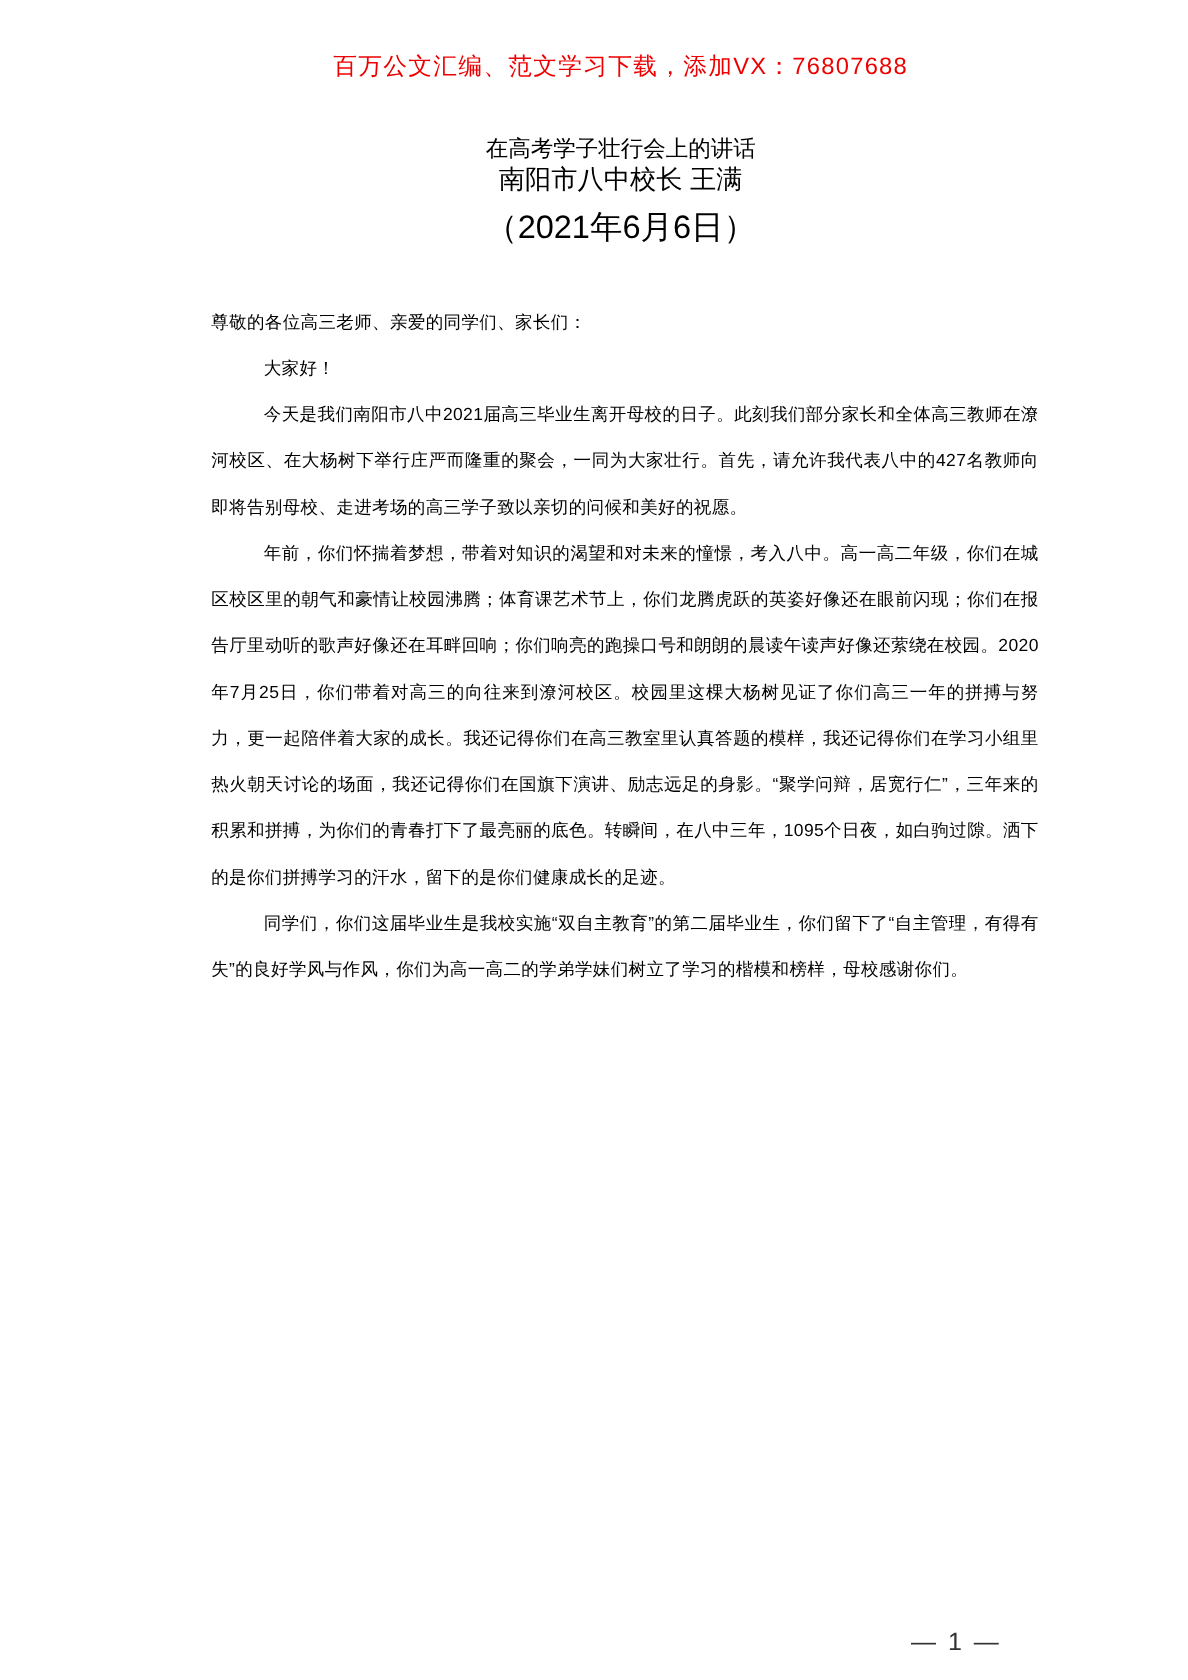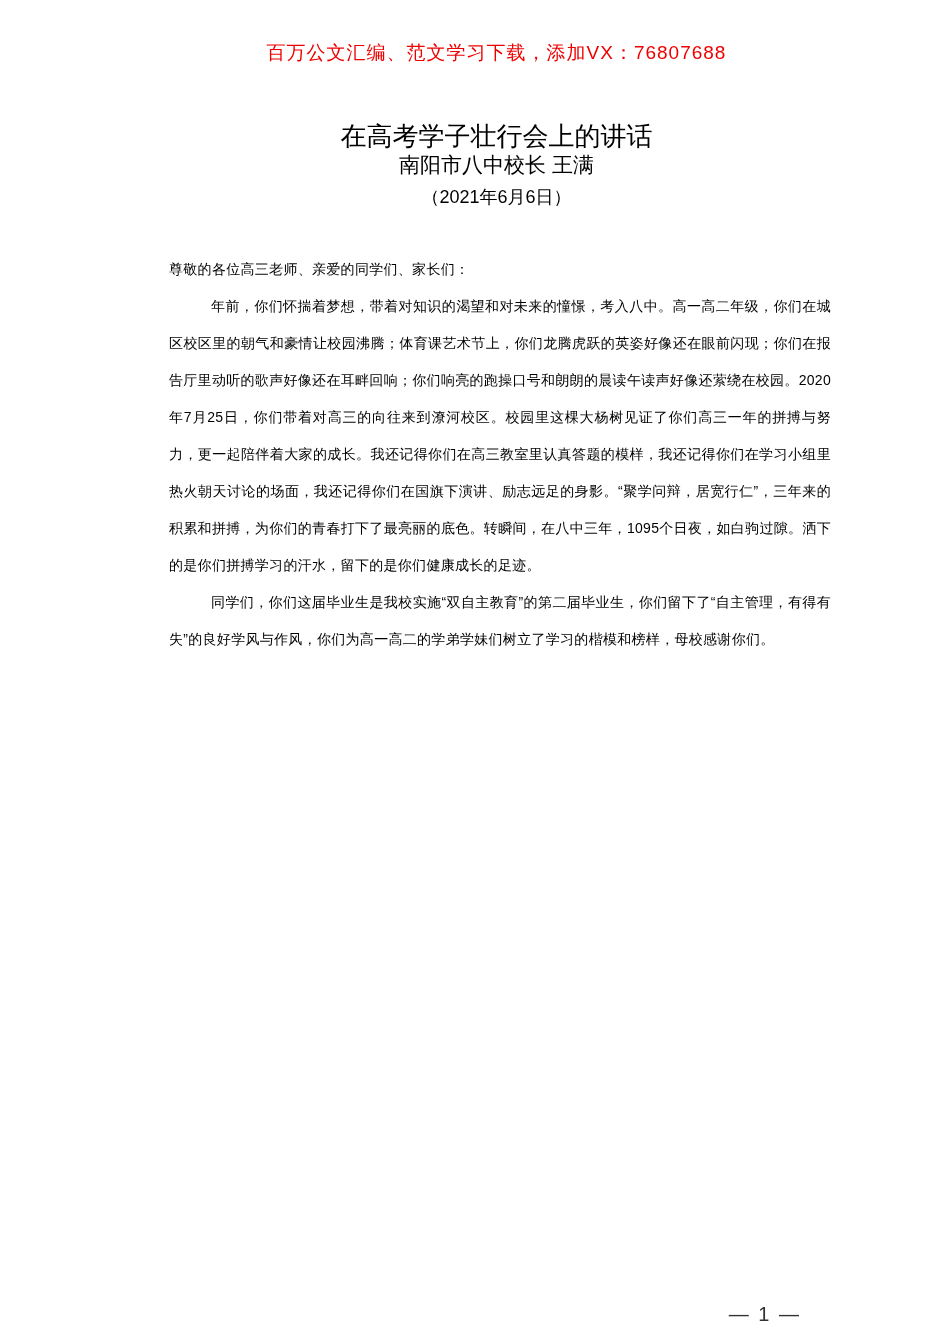--- a/index.html
+++ b/index.html
@@ -19,33 +19,33 @@
     padding-top: 40px;
     text-align: center;
     font-size: 19px;
     letter-spacing: 1px;
     color: #ee0000;
   }
   .title-block {
     text-align: center;
   }
   .doc-title {
-    margin-top: 56px;
-    font-size: 26px;
+    margin-top: 44px;
+    font-size: 18px;
     font-weight: 500;
     line-height: 1.1;
   }
   .doc-author {
     margin-top: 2px;
     font-size: 21px;
     line-height: 1.1;
   }
   .doc-date {
     margin-top: 12px;
-    font-size: 18px;
+    font-size: 26px;
     line-height: 1.1;
   }
   .document-body {
     margin: 44px 88px 0 95px;
     font-size: 14px;
     line-height: 37px;
     text-align: justify;
     letter-spacing: 0.3px;
   }
   .para { text-indent: 0; }
@@ -67,19 +67,21 @@
   <div class="header-notice" style="color: rgb(238, 0, 0);">百万公文汇编、范文学习下载，添加VX：76807688</div>
 
   <div class="title-block">
     <h1 class="doc-title">在高考学子壮行会上的讲话</h1>
     <div class="doc-author">南阳市八中校长 王满</div>
     <div class="doc-date">（2021年6月6日）</div>
   </div>
 
   <div class="document-body">
       <p class="para">尊敬的各位高三老师、亲爱的同学们、家长们：</p>
+      <p class="para indent">大家好！</p>
+      <p class="para indent">今天是我们南阳市八中2021届高三毕业生离开母校的日子。此刻我们部分家长和全体高三教师在潦河校区、在大杨树下举行庄严而隆重的聚会，一同为大家壮行。首先，请允许我代表八中的427名教师向即将告别母校、走进考场的高三学子致以亲切的问候和美好的祝愿。</p>
       <p class="para indent">年前，你们怀揣着梦想，带着对知识的渴望和对未来的憧憬，考入八中。高一高二年级，你们在城区校区里的朝气和豪情让校园沸腾；体育课艺术节上，你们龙腾虎跃的英姿好像还在眼前闪现；你们在报告厅里动听的歌声好像还在耳畔回响；你们响亮的跑操口号和朗朗的晨读午读声好像还萦绕在校园。2020年7月25日，你们带着对高三的向往来到潦河校区。校园里这棵大杨树见证了你们高三一年的拼搏与努力，更一起陪伴着大家的成长。我还记得你们在高三教室里认真答题的模样，我还记得你们在学习小组里热火朝天讨论的场面，我还记得你们在国旗下演讲、励志远足的身影。“聚学问辩，居宽行仁”，三年来的积累和拼搏，为你们的青春打下了最亮丽的底色。转瞬间，在八中三年，1095个日夜，如白驹过隙。洒下的是你们拼搏学习的汗水，留下的是你们健康成长的足迹。</p>
       <p class="para indent">同学们，你们这届毕业生是我校实施“双自主教育”的第二届毕业生，你们留下了“自主管理，有得有失”的良好学风与作风，你们为高一高二的学弟学妹们树立了学习的楷模和榜样，母校感谢你们。</p>
     </div>
 
   <div class="page-number">— 1 —</div>
 
 </div>
 
 </body></html>

